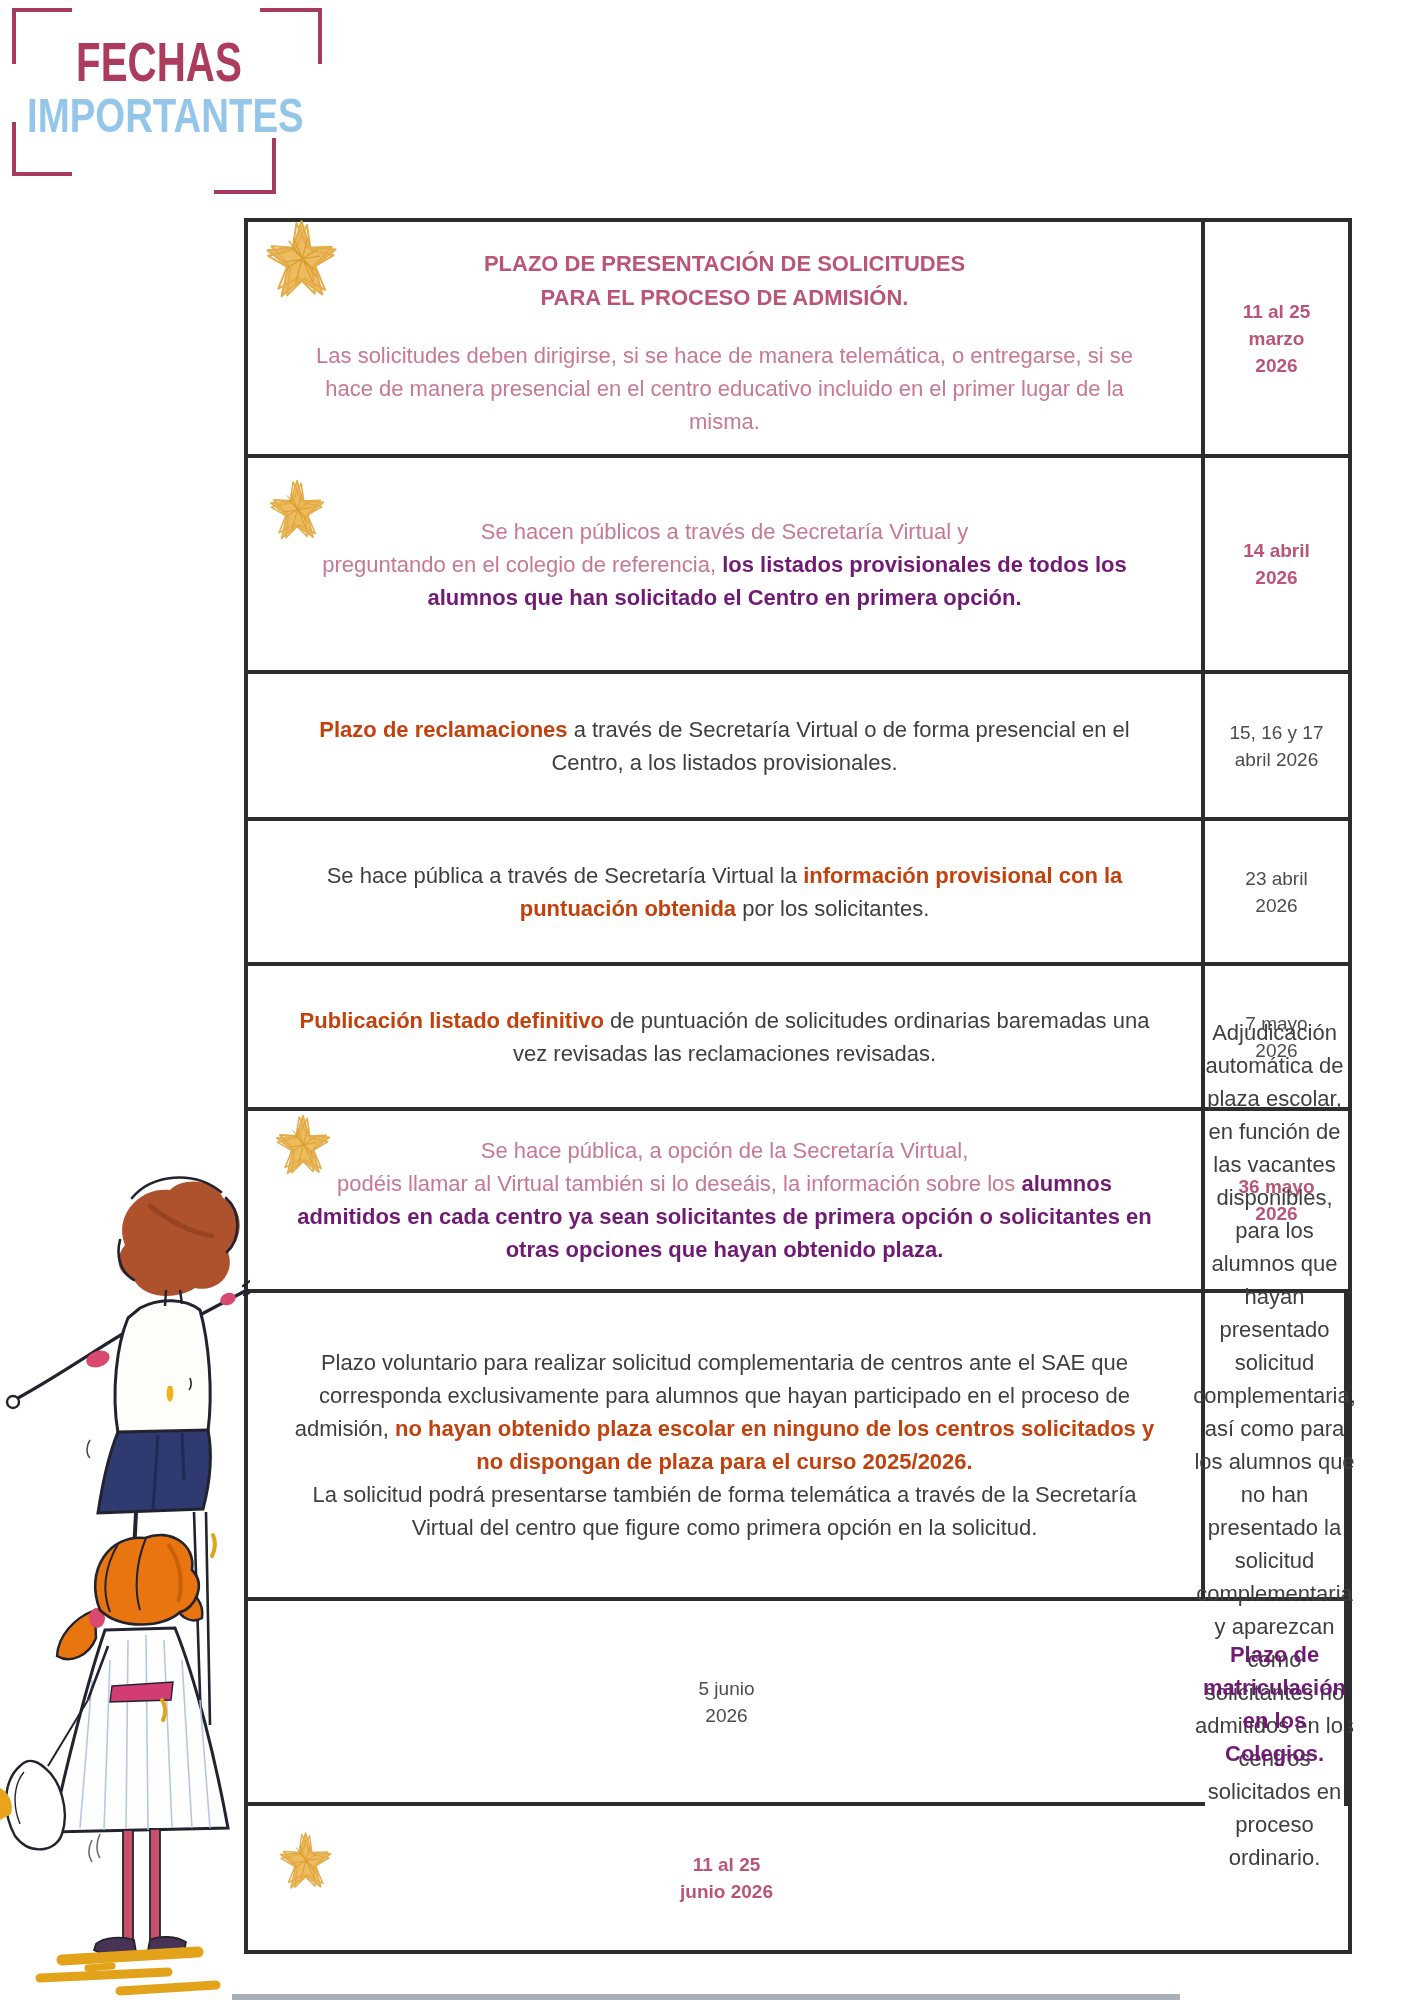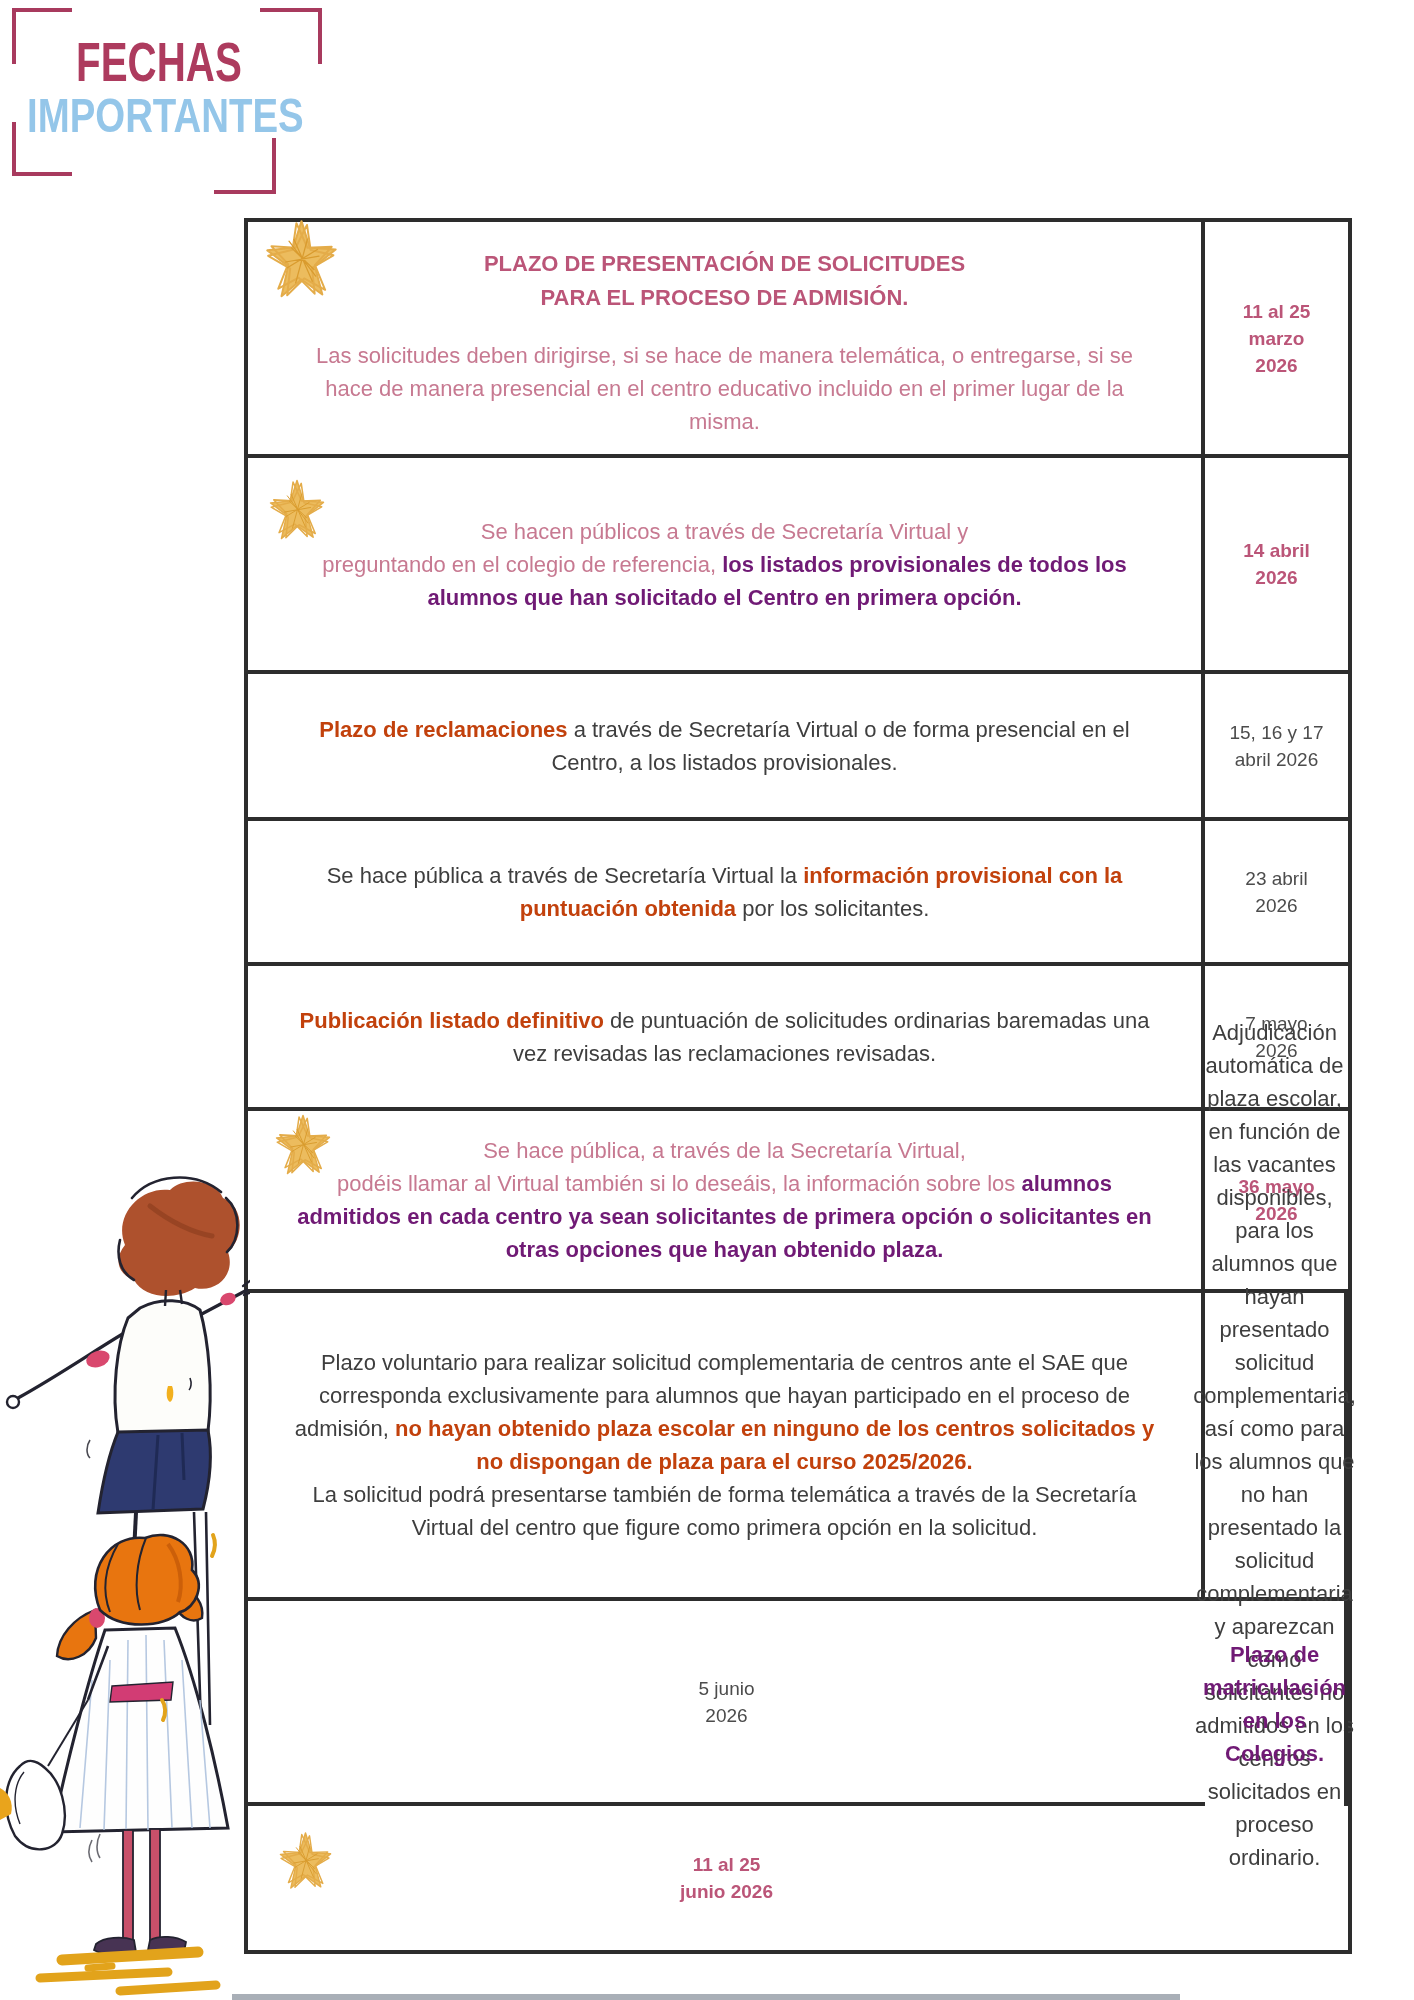--- a/index.html
+++ b/index.html
@@ -122,21 +122,21 @@
       <span class="b">Publicación listado definitivo</span><span> de puntuación de solicitudes ordinarias baremadas una vez revisadas las reclamaciones revisadas.</span>
     </p>
   </div>
   <div class="cell cell-date">
     <div>7 mayo</div>
       <div>2026</div>
   </div>
 
   <div class="cell cell-text crimson">
     <p>
-      <span>Se hace pública, a través de la Secretaría Virtual,</span><br>
+      <span>Se hace pública, a opción de la Secretaría Virtual,</span><br>
       <span>podéis llamar al Virtual también si lo deseáis, la información sobre los </span><span class="b">alumnos admitidos en cada centro ya sean solicitantes de primera opción o solicitantes en otras opciones que hayan obtenido plaza.</span>
     </p>
   </div>
   <div class="cell cell-date crimson-date">
     <div>36 mayo</div>
       <div>2026</div>
   </div>
 
   <div class="cell cell-text dark">
     <p>

